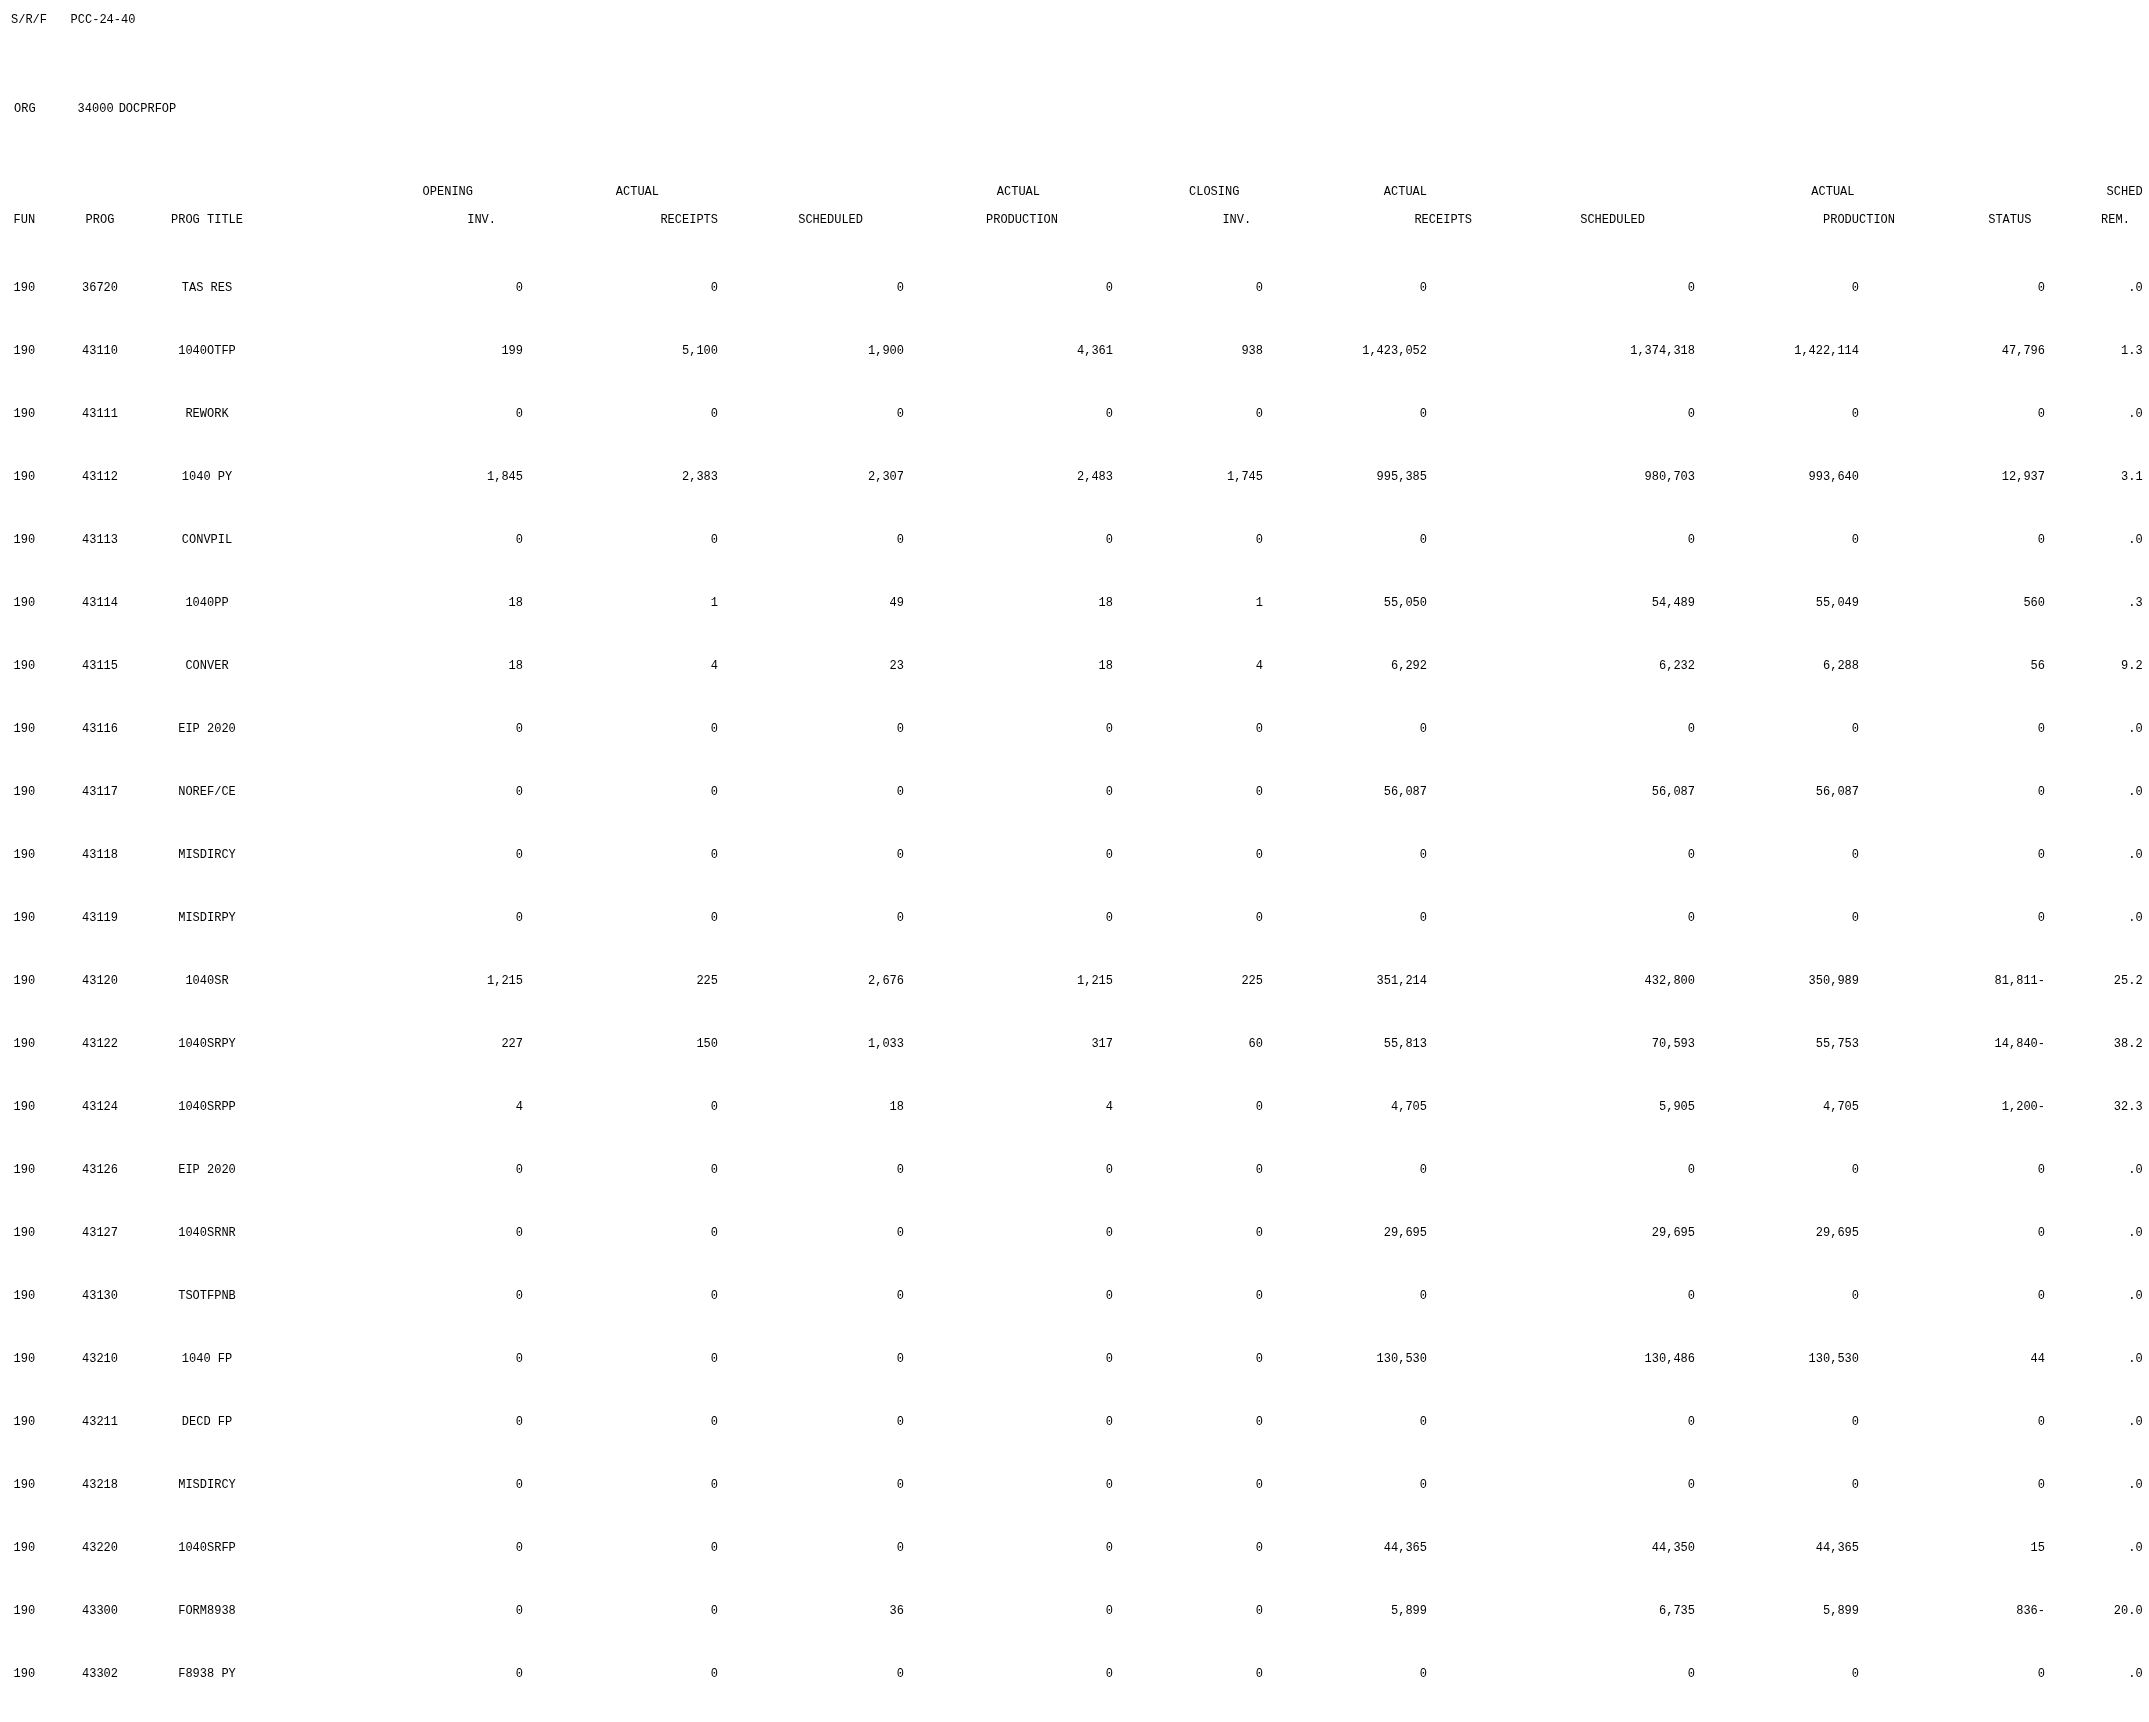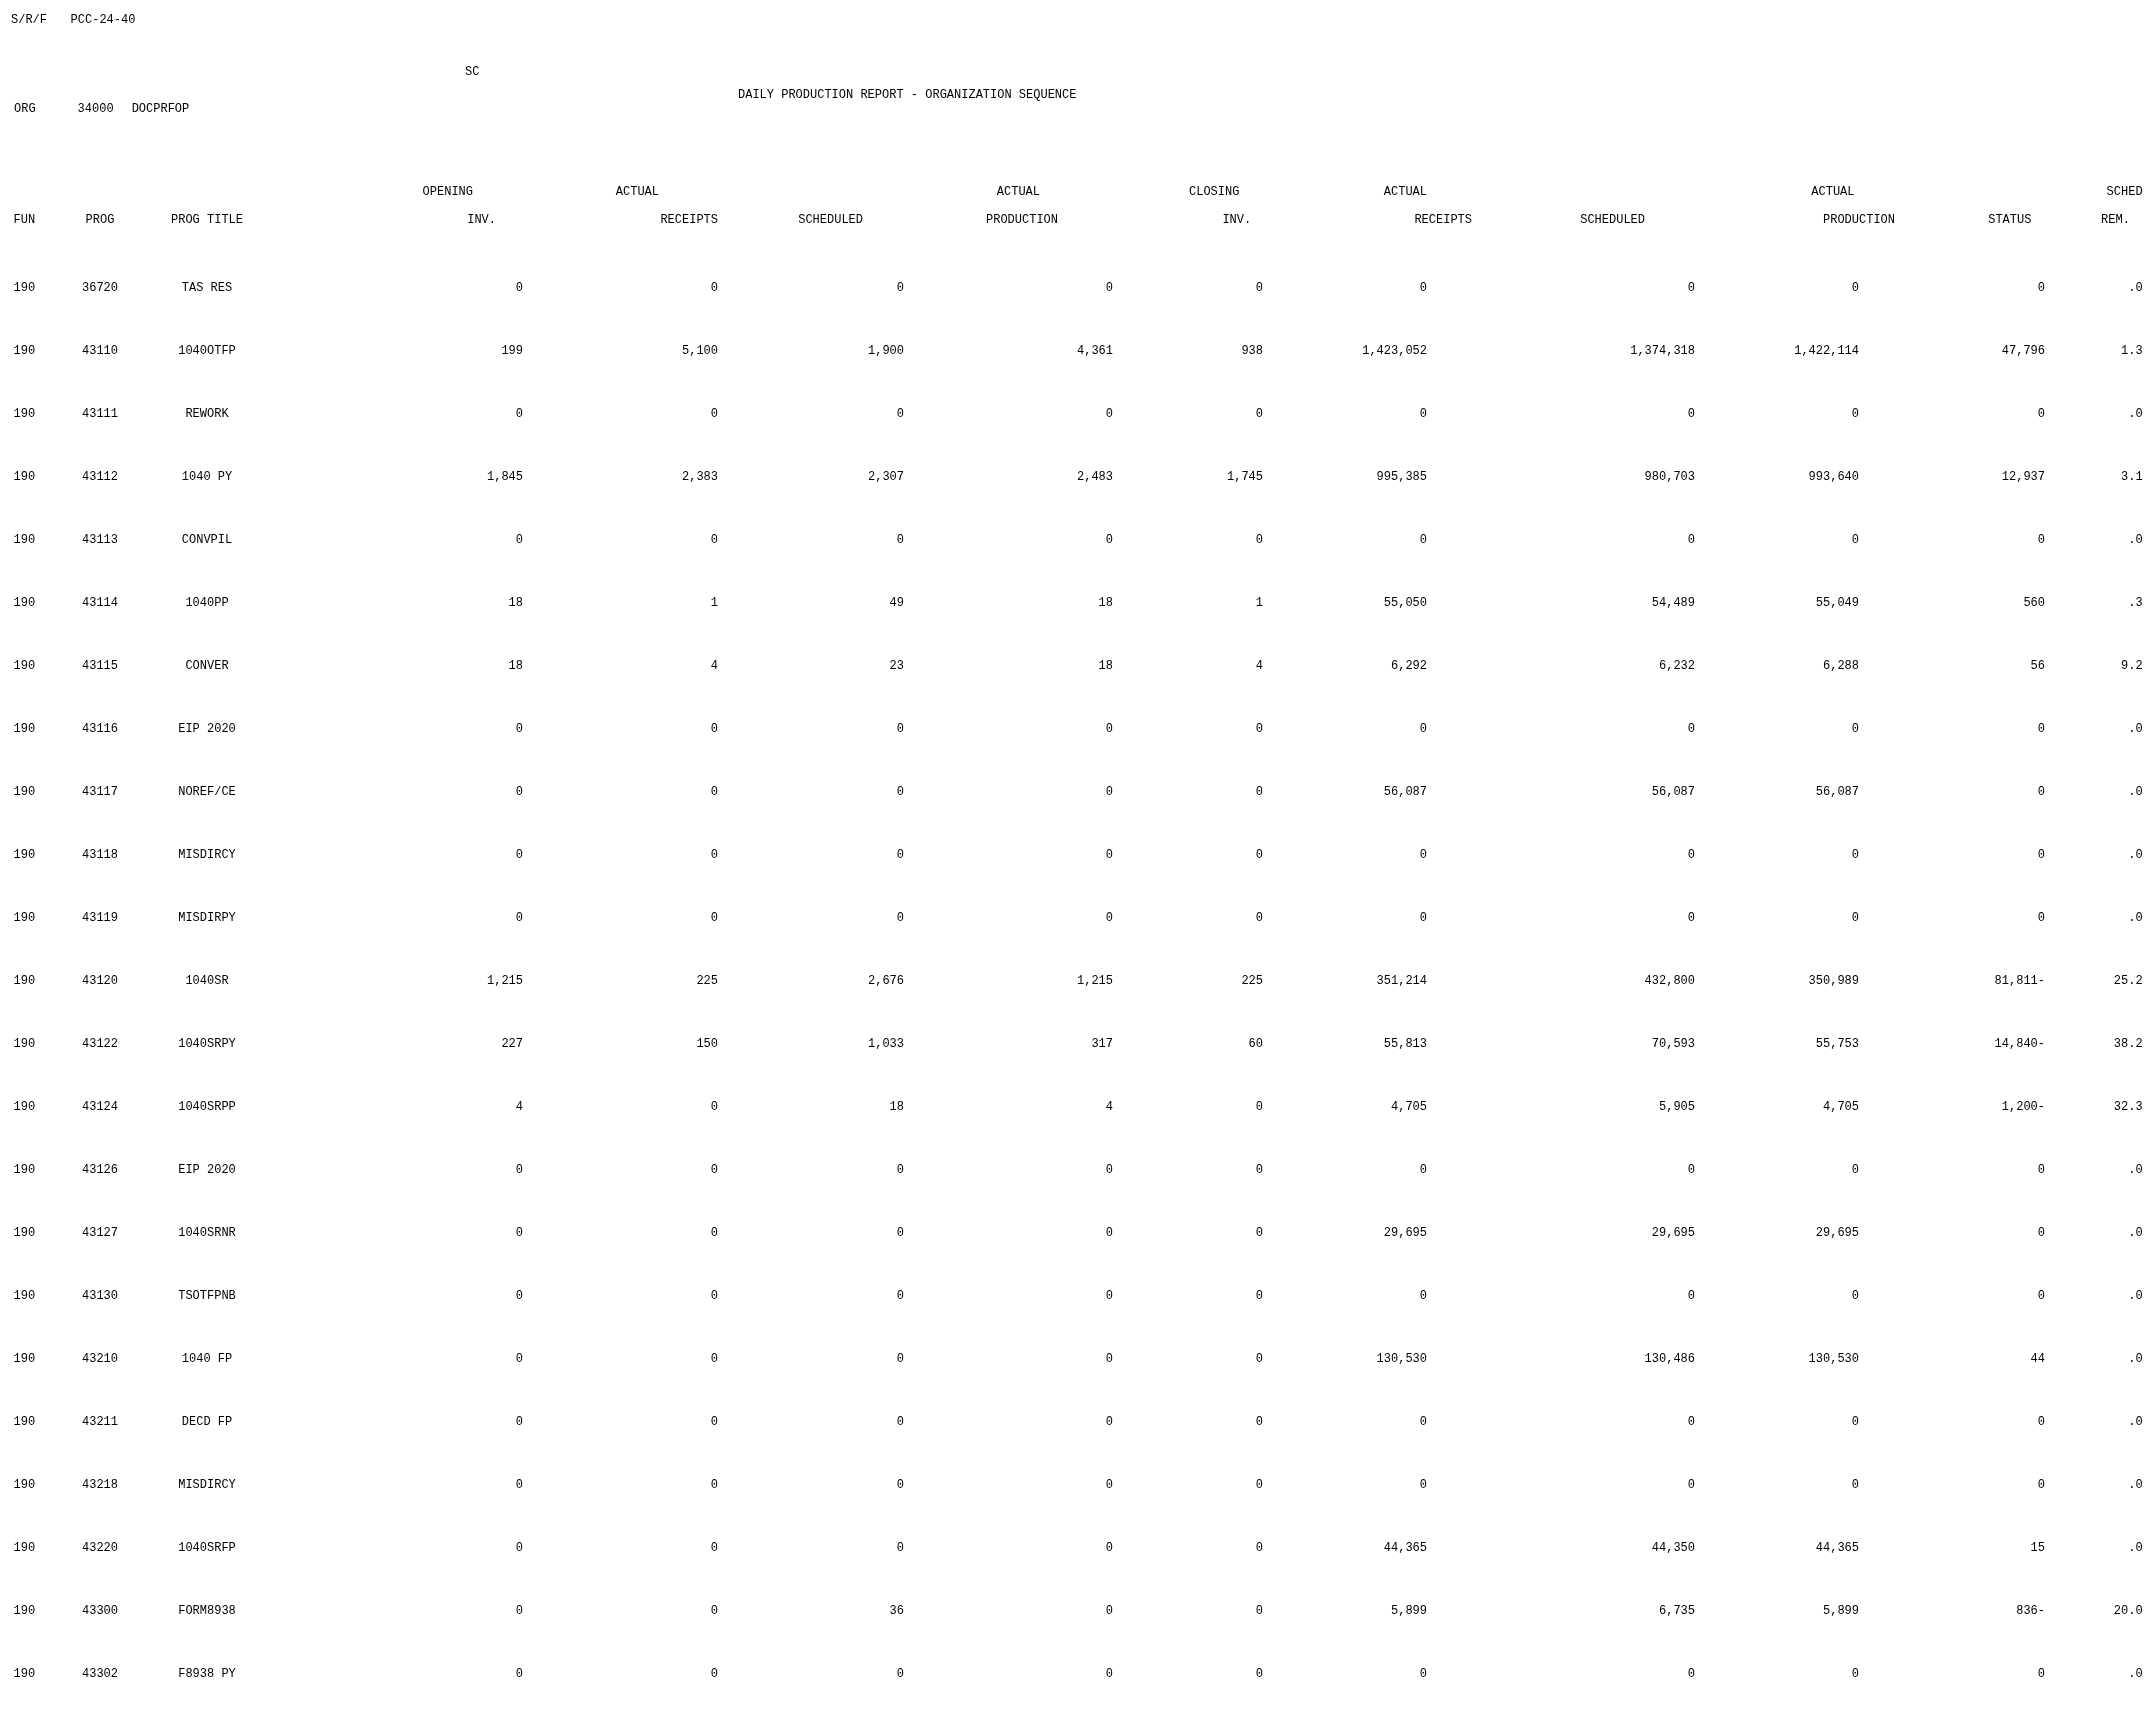--- a/index.html
+++ b/index.html
@@ -11,21 +11,21 @@
     font-size:12px;line-height:23.6px;white-space:pre;
   }
   .l1{position:absolute;top:9px;left:11px}
   .l1 .pccnum{margin-left:23.6px}
   .l2{position:absolute;top:37px;left:0;width:2149px;height:23.6px}
   .l2 .sc{position:absolute;left:465px}
   .l2 .title{position:absolute;left:738px}
   .orgline{position:absolute;top:98px;left:0;width:2149px;height:23.6px}
   .orgline .olab{margin-left:14px}
   .orgline .ocode{margin-left:42px}
-  .orgline .oname{margin-left:18px}
+  .orgline .oname{margin-left:5px}
 
   .tablewrap{position:absolute;top:134px;left:0;width:2149px}
   table{border-collapse:collapse;table-layout:fixed;width:2149px}
   th,td{font-weight:normal;white-space:pre;padding:0;overflow:visible}
   thead th{vertical-align:bottom;padding-bottom:4.5px;text-align:right;line-height:23.6px}
   tbody td{height:63px;vertical-align:bottom;text-align:right;line-height:23.6px}
 
   tr.data td:nth-child(1), tr.cols th:nth-child(1){text-align:left;padding-left:13.6px}
   tr.data td:nth-child(2), tr.cols th:nth-child(2){text-align:center;padding-left:9px}
   tr.data td:nth-child(3), tr.cols th:nth-child(3){text-align:center;padding-left:9px}
@@ -39,24 +39,20 @@
   .sl50{position:relative;left:45px}
   .sl40{position:relative;left:36px}
 </style>
 </head>
 <body>
 
 <div class="page">
 
   <div class="l1"><span>S/R/F</span><span class="pccnum">PCC-24-40</span></div>
 
-  <div class="l2">
-    <span class="sc">SC</span>
-    <span class="title">DAILY PRODUCTION REPORT - ORGANIZATION SEQUENCE</span>
-  </div>
 
   <div class="orgline"><span class="olab">ORG</span><span class="ocode">34000</span><span class="oname">DOCPRFOP</span></div>
 
   <div class="tablewrap">
     <table>
       <colgroup>
         <col style="width:59px"><col style="width:73px"><col style="width:141px">
         <col style="width:250px"><col style="width:195px"><col style="width:186px">
         <col style="width:209px"><col style="width:150px"><col style="width:164px">
         <col style="width:268px"><col style="width:164px"><col style="width:186px">

